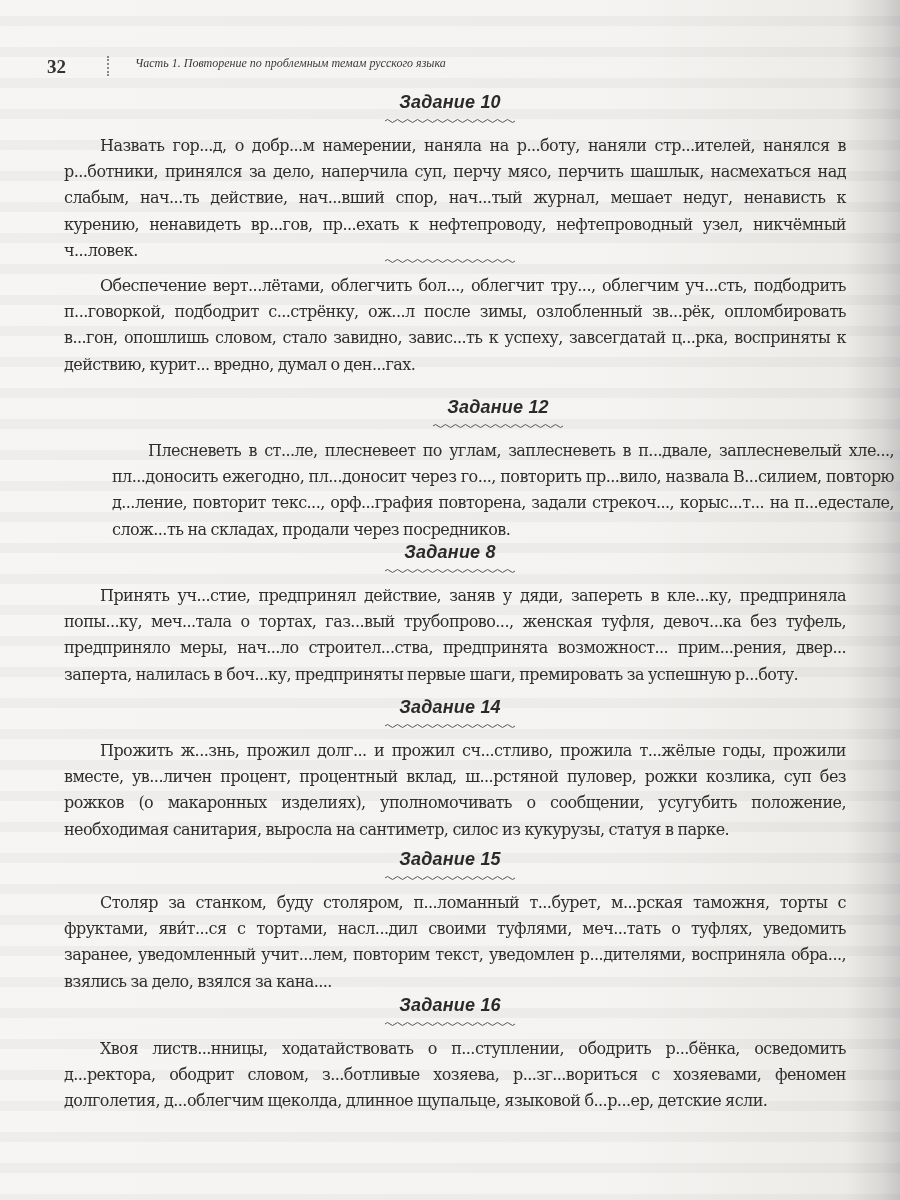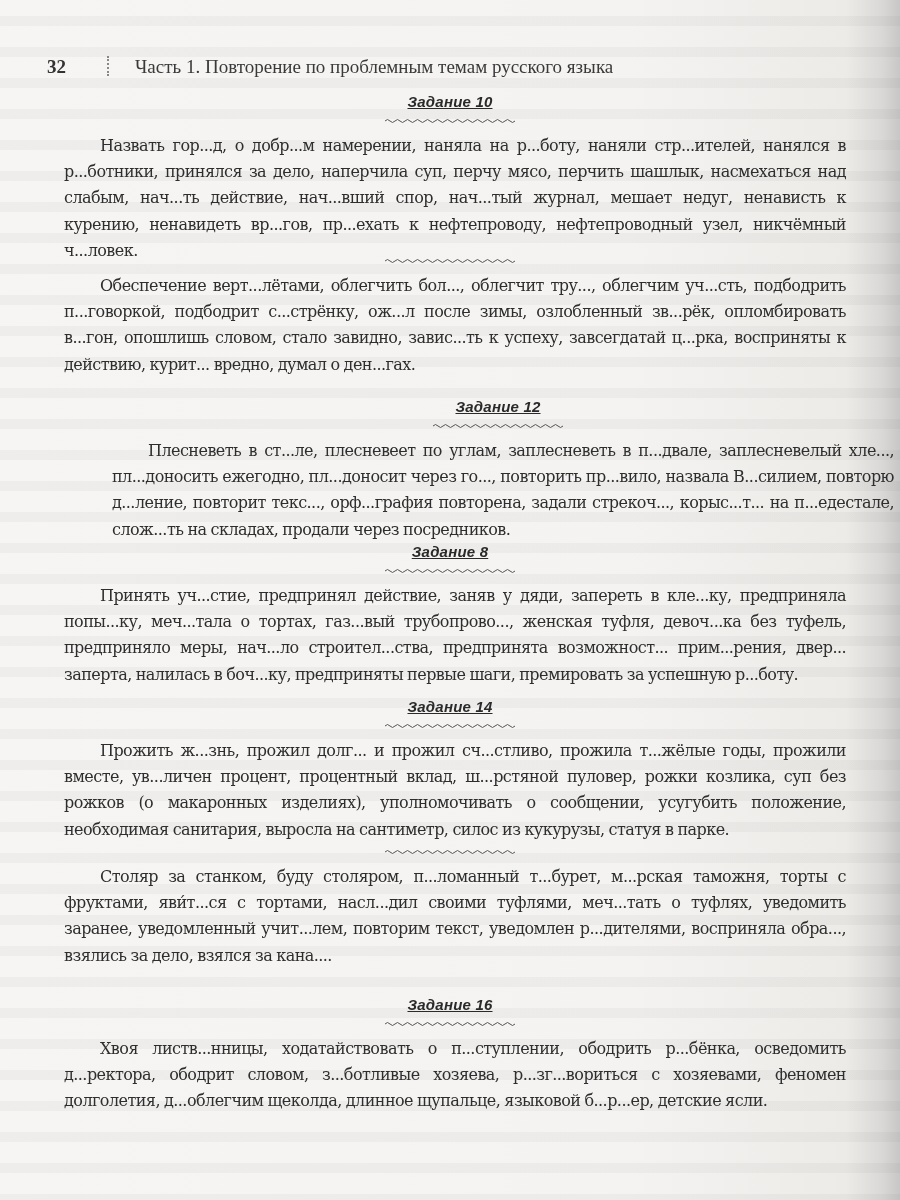--- a/index.html
+++ b/index.html
@@ -30,34 +30,33 @@
       font-weight: bold; font-size: 19px; color: #333;
       width: 60px;
     }
     .head-sep {
       width: 2px; height: 20px;
       border-left: 2px dotted #888;
       margin-right: 26px;
     }
     .head-title {
       font-family: "Liberation Serif", serif;
-      font-size: 19px; color: #3a3a3a;
+      font-style: italic; font-size: 12px; color: #3a3a3a;
     }
     .section {
       position: absolute; left: 0; width: 900px;
     }
     .task-title {
       text-align: center;
       font-family: "Liberation Sans", sans-serif;
       font-weight: bold; font-style: italic;
-      font-size: 15px; color: #2a2a2a;
+      font-size: 18px; color: #2a2a2a;
       letter-spacing: 0.2px;
       height: 26px; line-height: 26px;
       margin-left: 0px;
-      text-decoration: underline;
     }
     .wave {
       display: block;
       margin: 2px auto 0 auto;
       width: 130px; height: 8px;
     }
     .task-text {
       margin: 8px 54px 0 64px;
       font-family: "DejaVu Serif", serif;
       font-size: 16px;
@@ -115,20 +114,21 @@
 
   <div class="section" style="top:694px;">
     <div class="task-title">Задание 14</div>
     <svg class="wave" viewBox="0 0 130 8" preserveAspectRatio="none">
       <path d="M0 4 Q2.5 1 5 4 T10 4 T15 4 T20 4 T25 4 T30 4 T35 4 T40 4 T45 4 T50 4 T55 4 T60 4 T65 4 T70 4 T75 4 T80 4 T85 4 T90 4 T95 4 T100 4 T105 4 T110 4 T115 4 T120 4 T125 4 T130 4" fill="none" stroke="#555" stroke-width="1"></path>
     </svg>
     <p class="task-text">Прожить ж...знь, прожил долг... и прожил сч...стливо, прожила т...жёлые годы, про­жили вместе, ув...личен процент, процентный вклад, ш...рстяной пуловер, рожки козлика, суп без рожков (о макаронных изделиях), уполномочивать о сообщении, усугубить поло­жение, необходимая санитария, выросла на сантиметр, силос из кукурузы, статуя в парке.</p>
   </div>
 
   <div class="section" style="top:846px;">
+    <div class="task-title">Задание 15</div>
     <svg class="wave" viewBox="0 0 130 8" preserveAspectRatio="none">
       <path d="M0 4 Q2.5 1 5 4 T10 4 T15 4 T20 4 T25 4 T30 4 T35 4 T40 4 T45 4 T50 4 T55 4 T60 4 T65 4 T70 4 T75 4 T80 4 T85 4 T90 4 T95 4 T100 4 T105 4 T110 4 T115 4 T120 4 T125 4 T130 4" fill="none" stroke="#555" stroke-width="1"></path>
     </svg>
     <p class="task-text">Столяр за станком, буду столяром, п...ломанный т...бурет, м...рская таможня, торты с фруктами, яви́т...ся с тортами, насл...дил своими туфлями, меч...тать о туфлях, уведо­мить заранее, уведомленный учит...лем, повторим текст, уведомлен р...дителями, воспри­няла обра..., взялись за дело, взялся за кана....</p>
   </div>
 
   <div class="section" style="top:992px;">
     <div class="task-title">Задание 16</div>
     <svg class="wave" viewBox="0 0 130 8" preserveAspectRatio="none">
       <path d="M0 4 Q2.5 1 5 4 T10 4 T15 4 T20 4 T25 4 T30 4 T35 4 T40 4 T45 4 T50 4 T55 4 T60 4 T65 4 T70 4 T75 4 T80 4 T85 4 T90 4 T95 4 T100 4 T105 4 T110 4 T115 4 T120 4 T125 4 T130 4" fill="none" stroke="#555" stroke-width="1"></path>

